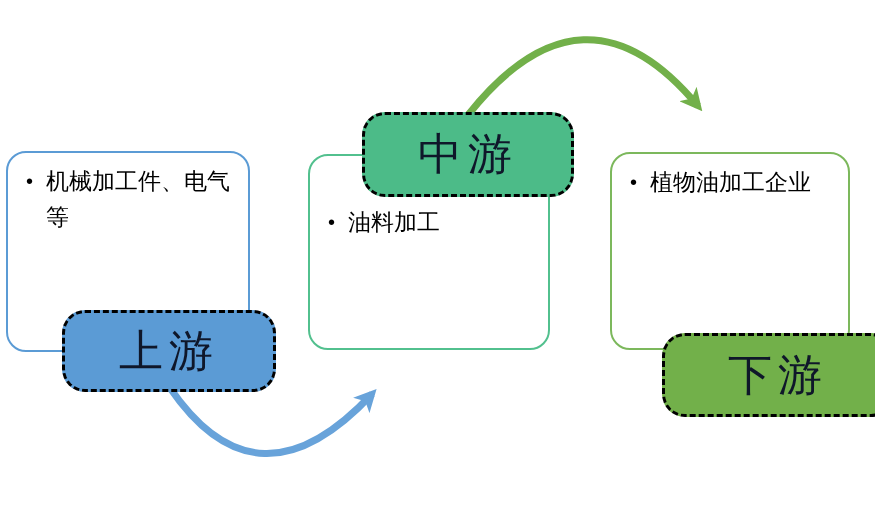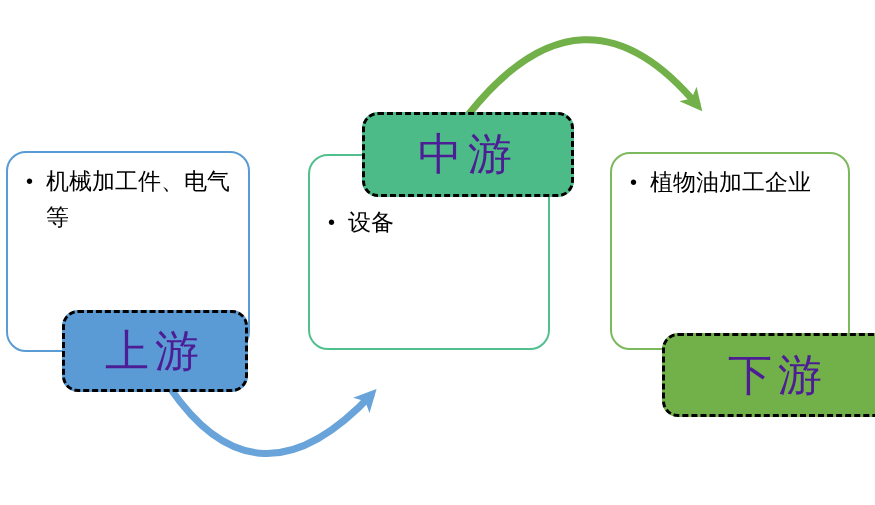--- a/index.html
+++ b/index.html
@@ -63,31 +63,31 @@
     width: 20px;
     font-size: 20px;
     line-height: 36px;
   }
   .lines { flex: 1 1 auto; }
 
   .stage-label {
     position: absolute;
     z-index: 3;
     border: 3px dashed #000000;
-    border-radius: 16px;
-    color: #4c1d95;
+    border-radius: 23px;
+    color: #0f172a;
     font-size: 44px;
     display: flex;
     align-items: center;
     justify-content: center;
     letter-spacing: 6px;
     box-sizing: border-box;
   }
   .stage-label.upstream {
-    left: 62px; top: 310px; width: 186px; height: 82px;
+    left: 62px; top: 310px; width: 214px; height: 82px;
     background: var(--blue);
   }
   .stage-label.midstream {
     left: 362px; top: 112px; width: 212px; height: 85px;
     background: var(--teal);
   }
   .stage-label.downstream {
     left: 662px; top: 302px; width: 232px; height: 84px;
     background: var(--green);
     margin-top: 31px;
@@ -118,21 +118,21 @@
         <div>机械加工件、电气</div>
         <div>等</div>
       </div>
     </div>
   </div>
 
   <div class="content-box midstream">
     <div class="bullet-row">
       <span class="bullet">•</span>
       <div class="lines">
-        <div>设备</div>
+        <div>油料加工</div>
       </div>
     </div>
   </div>
 
   <div class="content-box downstream">
     <div class="bullet-row">
       <span class="bullet">•</span>
       <div class="lines">
         <div>植物油加工企业</div>
       </div>

